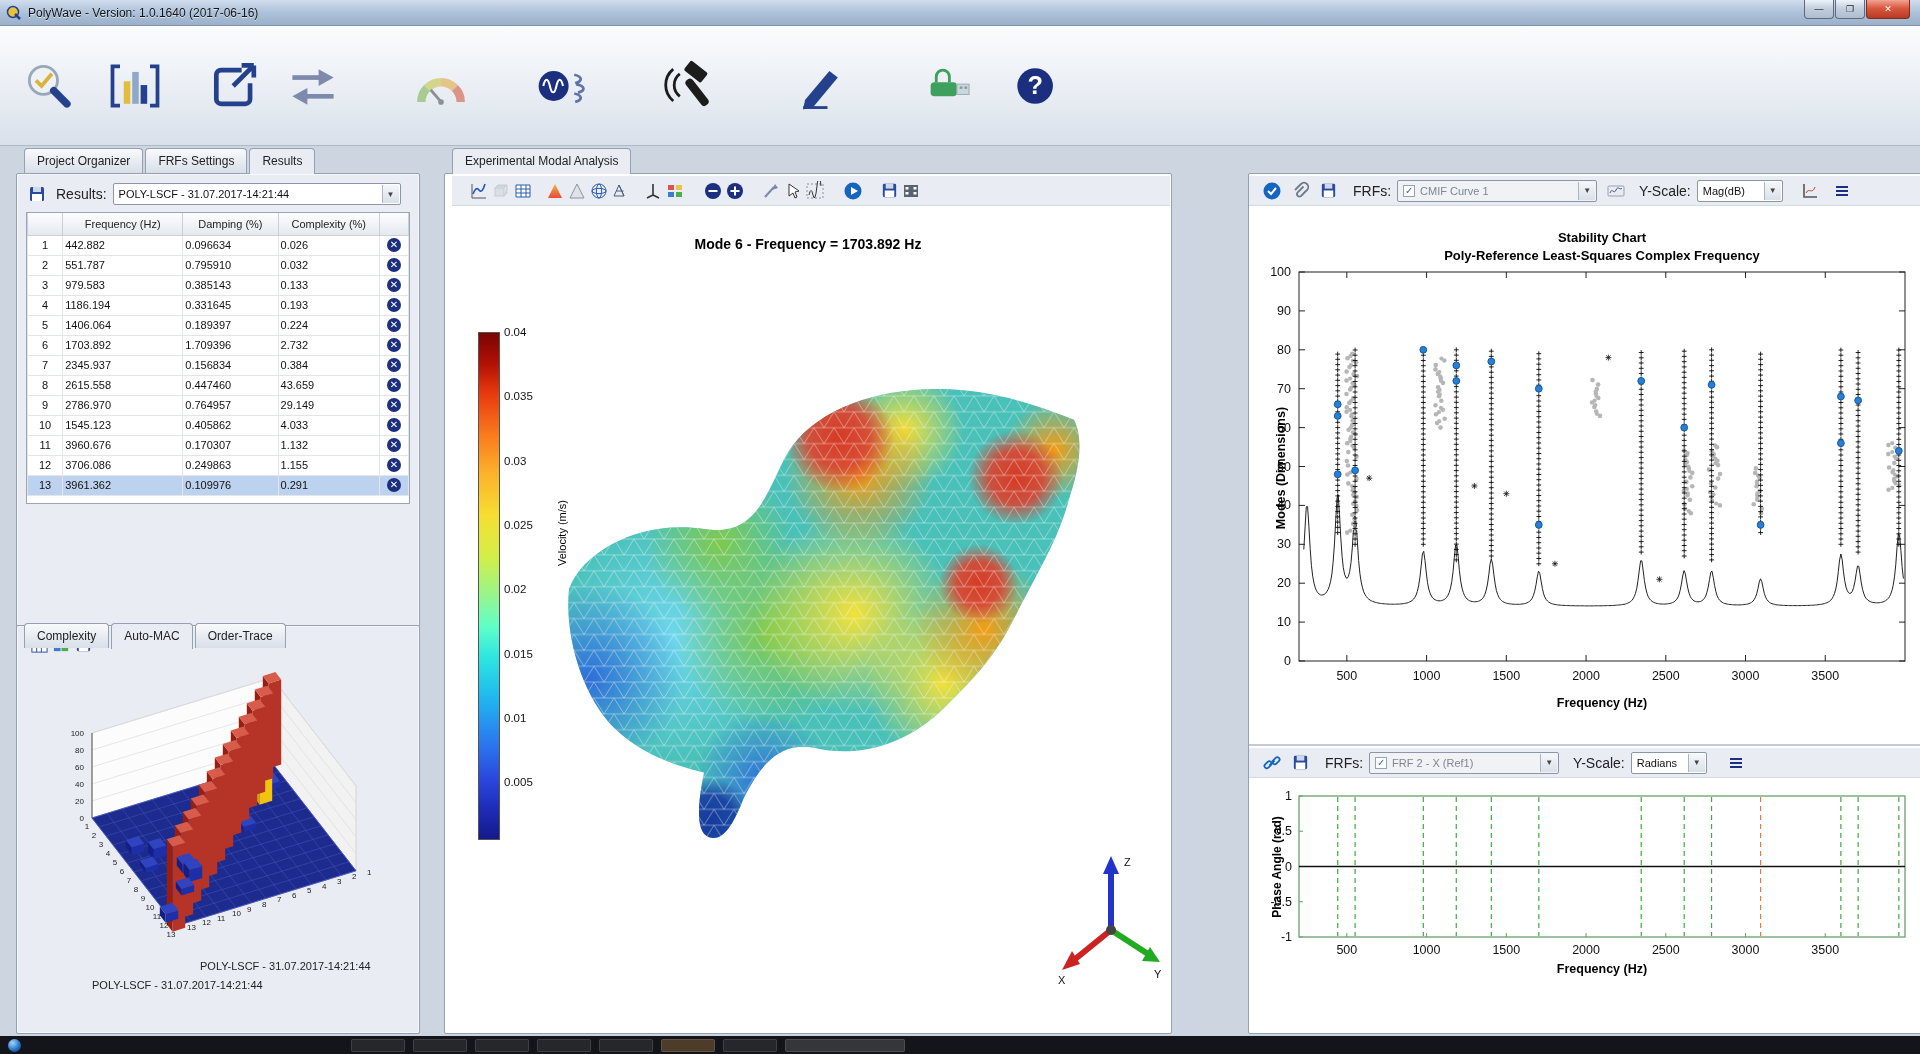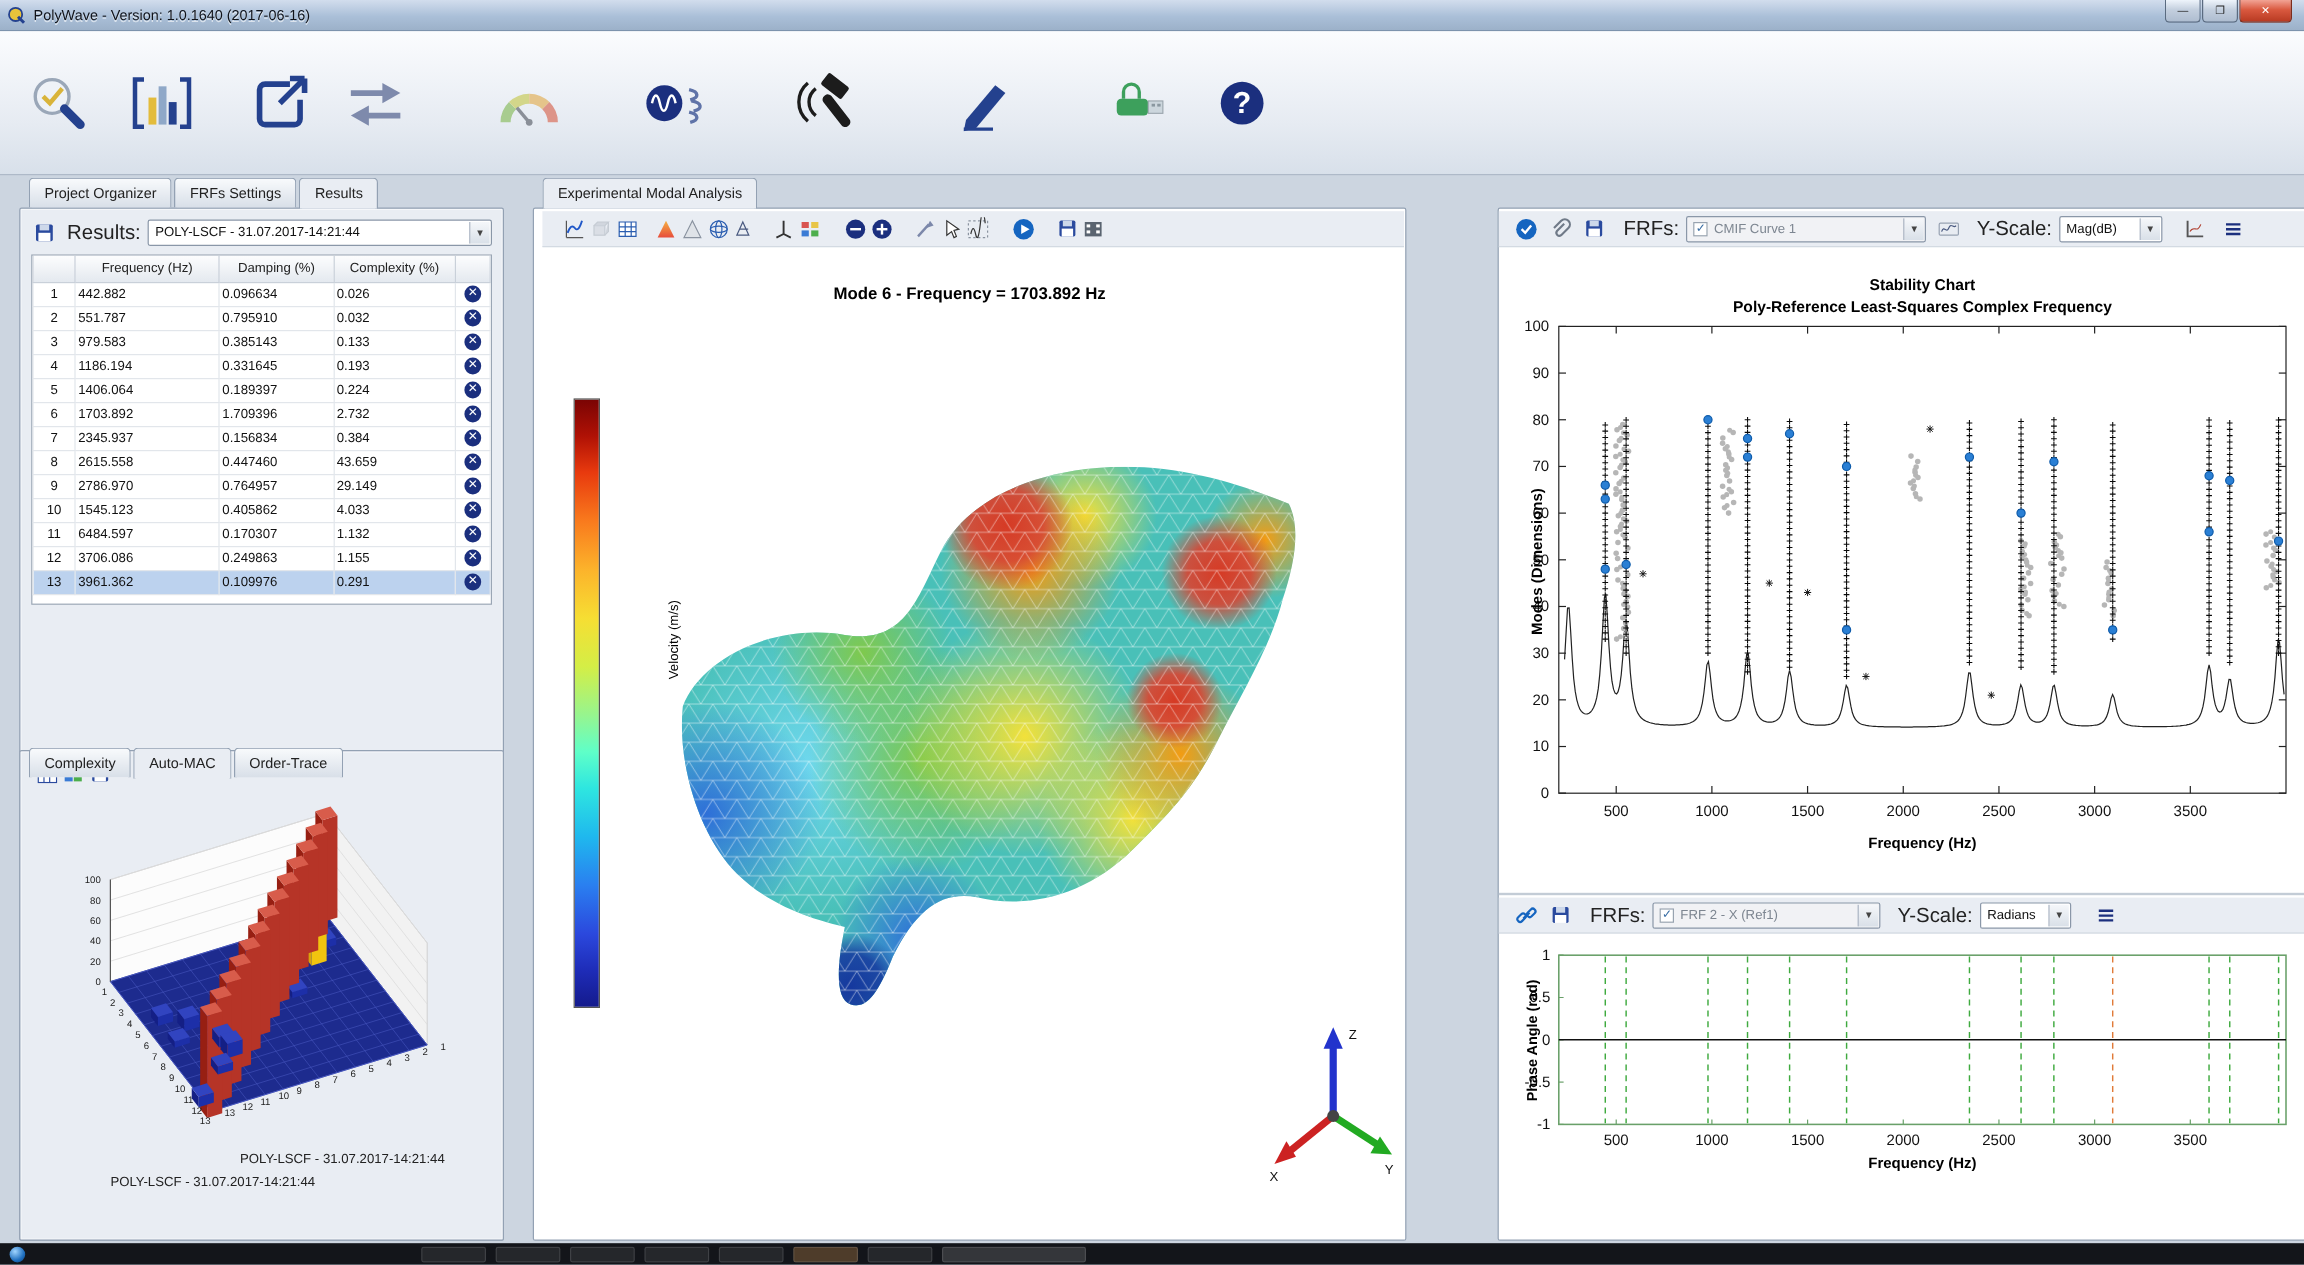--- a/index.html
+++ b/index.html
@@ -16,21 +16,21 @@
   .ticon{width:64px;height:58px;display:flex;align-items:center;justify-content:center}
   
   .panel{position:absolute}
   .gbox{position:absolute;background:#e9edf3;border:1px solid #93a1b3;border-radius:2px;box-shadow:inset 0 0 0 1px rgba(255,255,255,.55)}
   .tabbar{position:absolute;top:0;left:8px;display:flex;z-index:3}
   .tab{height:25px;padding:5px 12px 0;background:linear-gradient(#f8fafc,#d8dfe8);border:1px solid #93a1b3;border-bottom:none;border-radius:4px 4px 0 0;margin-right:2px;font-size:12px;color:#222;white-space:nowrap}
   .tab.active{background:#e9edf3;height:26px}
   .toolstrip{position:absolute;display:flex;align-items:center}
   .sicon{width:22px;height:22px;display:flex;align-items:center;justify-content:center}
   .dim{opacity:.45}
-  .lbl{font-size:17px;color:#222;white-space:nowrap}
+  .lbl{font-size:14px;color:#222;white-space:nowrap}
   .combo{height:22px;background:#fff;border:1px solid #8a97a8;display:flex;align-items:center;font-size:11px;padding-left:5px;position:relative;border-radius:2px}
   .combo .arrow{position:absolute;right:1px;top:1px;bottom:1px;width:17px;background:linear-gradient(#f5f7fa,#d9e0e8);border-left:1px solid #aab4c2;display:flex;align-items:center;justify-content:center;font-size:8px;color:#444}
   .combo.disabled{background:#f1f2f5;color:#7d8691}
   .checkbox{width:12px;height:12px;border:1px solid #98a3b0;background:#fff;margin-right:5px;display:inline-flex;align-items:center;justify-content:center;font-size:10px;line-height:10px;color:#3a6ea5;flex:none}
   
   #tablewrap{position:absolute;left:10px;top:64px;width:384px;height:292px;background:#fff;border:1px solid #9aa6b5;overflow:hidden}
   table{border-collapse:collapse;width:100%;font-size:11px;table-layout:fixed}
   th{height:22px;font-weight:normal;background:linear-gradient(#fdfdfe,#e4e9ef);border:1px solid #c9d0d9;border-top:none;text-align:center;color:#222}
   td{height:20px;border:1px solid #e2e6eb;background:#fff;padding:0 6px 0 2px}
   td.idx{text-align:center;padding:0}
@@ -254,21 +254,21 @@
           </tr>
           <tr>
             <td class="idx">10</td>
             <td class="num">1545.123</td>
             <td class="num">0.405862</td>
             <td class="num">4.033</td>
             <td class="del"><span class="delbtn">✕</span></td>
           </tr>
           <tr>
             <td class="idx">11</td>
-            <td class="num">6484.597</td>
+            <td class="num">3960.676</td>
             <td class="num">0.170307</td>
             <td class="num">1.132</td>
             <td class="del"><span class="delbtn">✕</span></td>
           </tr>
           <tr>
             <td class="idx">12</td>
             <td class="num">3706.086</td>
             <td class="num">0.249863</td>
             <td class="num">1.155</td>
             <td class="del"><span class="delbtn">✕</span></td>
@@ -580,20 +580,30 @@
           <rect x="4.5" y="11" width="3" height="2.5" fill="#fff"></rect>
           <rect x="12.5" y="6" width="3" height="2.5" fill="#fff"></rect>
           <rect x="12.5" y="11" width="3" height="2.5" fill="#fff"></rect>
         </svg>
       </span>
   </div>
 
   <div class="axlabel" style="left:0;top:88px;width:728px;font-size:14px">Mode 6 - Frequency  = 1703.892 Hz</div>
 
   <div id="colorbar"></div>
+  <div id="cbar-ticks" style="position:absolute;left:60px;top:184px;width:40px;height:508px">
+      <div class="cbt" style="top: -6px;">0.04</div>
+      <div class="cbt" style="top: 58.3px;">0.035</div>
+      <div class="cbt" style="top: 122.6px;">0.03</div>
+      <div class="cbt" style="top: 186.9px;">0.025</div>
+      <div class="cbt" style="top: 251.2px;">0.02</div>
+      <div class="cbt" style="top: 315.5px;">0.015</div>
+      <div class="cbt" style="top: 379.8px;">0.01</div>
+      <div class="cbt" style="top: 444.1px;">0.005</div>
+    </div>
   <div class="axlabel rot" style="left:112px;top:470px;width:170px;font-weight:normal;font-size:11px">Velocity (m/s)</div>
 
   <svg width="540" height="477" viewBox="0 0 540 480" preserveAspectRatio="none" style="position:absolute;left:110px;top:232px">
     <defs>
       <radialGradient id="gcy">
           <stop offset="0" stop-color="#6fd8ee"></stop>
           <stop offset="1" stop-color="#6fd8ee" stop-opacity="0"></stop>
         </radialGradient>
       <radialGradient id="gbl">
           <stop offset="0" stop-color="#2e6fd8"></stop>

